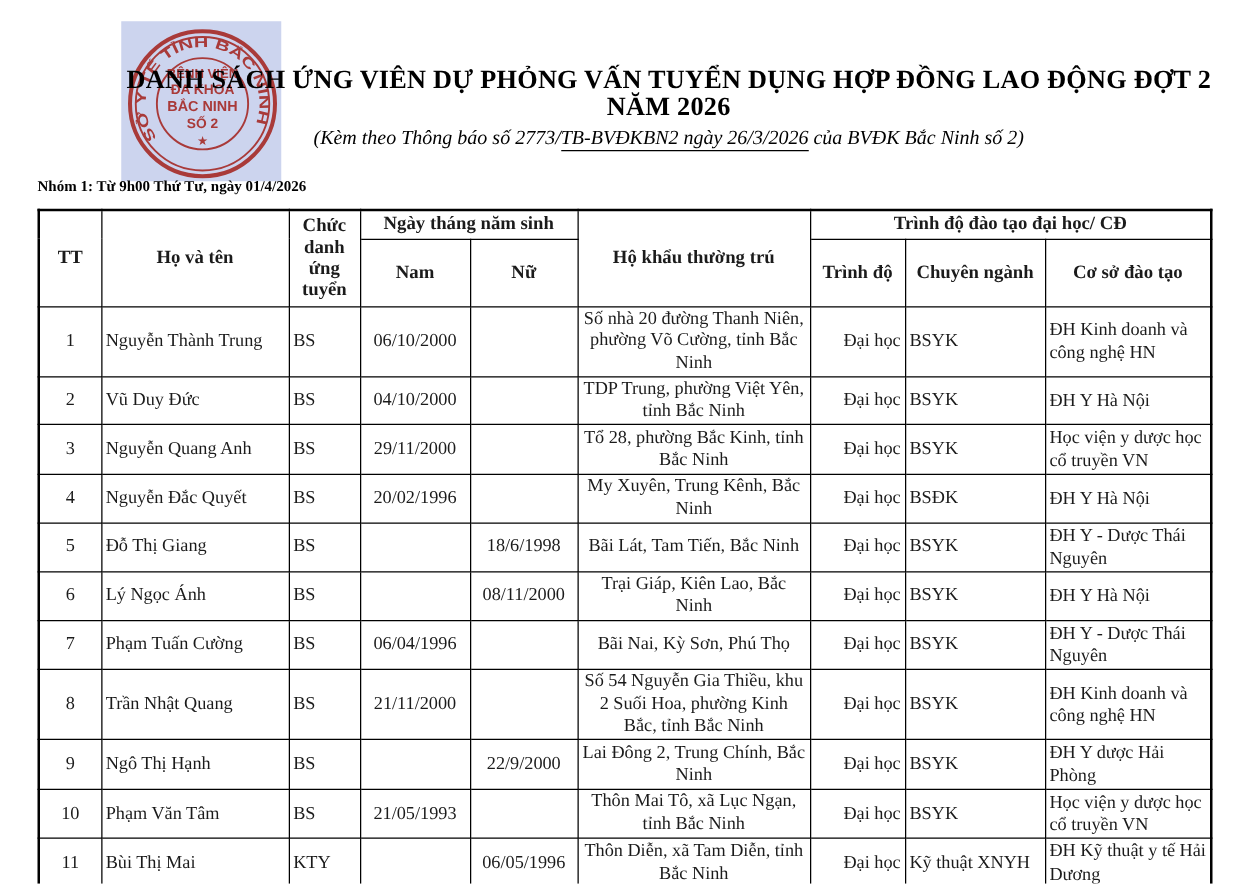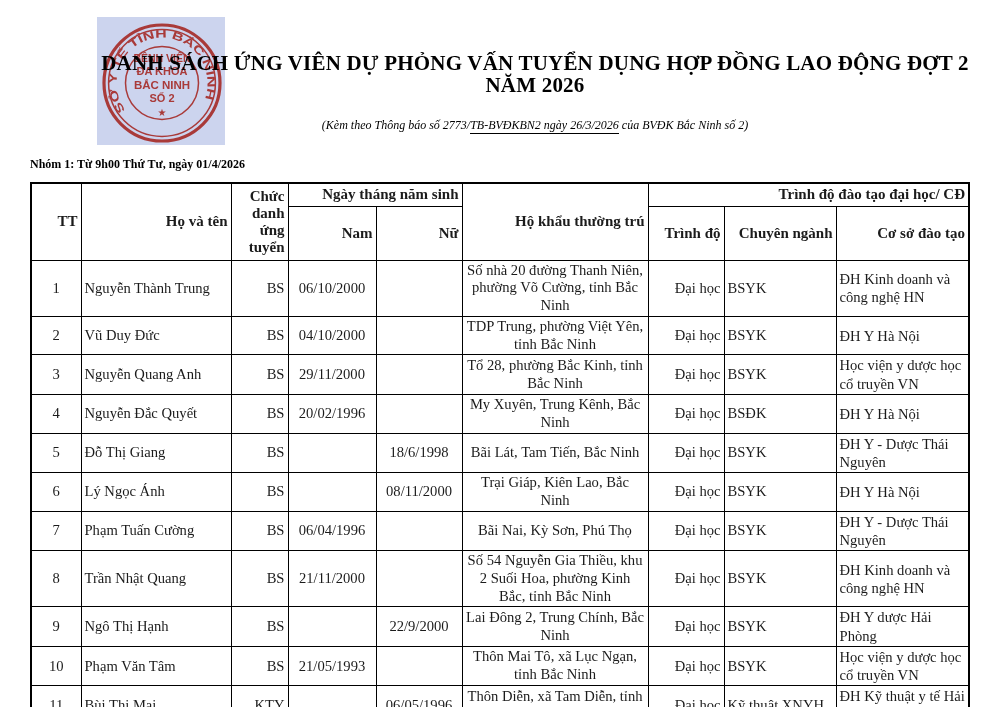--- a/index.html
+++ b/index.html
@@ -15,22 +15,22 @@
   .doc-header{
     position:relative;z-index:2;
     margin:52px 0 0 100px;width:870px;
     text-align:center;
   }
   .doc-title{
     font-size:21px;font-weight:bold;color:#000;
     line-height:22px;letter-spacing:.2px;
   }
   .doc-subtitle{
-    font-size:12px;font-style:italic;color:#000;
-    line-height:21px;margin-top:19px;
+    font-size:16px;font-style:italic;color:#000;
+    line-height:21px;margin-top:4px;
   }
   .doc-subtitle .u{border-bottom:1.5px solid #000;padding-bottom:1px;}
   .group-line{
     position:relative;z-index:2;
     margin:21px 0 0 30px;
     font-size:12px;font-weight:bold;color:#000;
   }
   
   .stamp-select{
     position:absolute;left:97px;top:17px;width:128px;height:128px;
@@ -50,25 +50,25 @@
     border:2px solid #000;
     font-size:14.6px;
   }
   table.cand th,table.cand td{
     border:1px solid #000;
     vertical-align:middle;
     padding:1px 3px;
     overflow:hidden;
   }
   table.cand th{
-    font-size:15px;font-weight:bold;text-align:right;line-height:1.12;
+    font-size:15px;font-weight:bold;text-align:center;line-height:1.12;
   }
   td.c-tt{text-align:center;}
   td.c-name{text-align:left;padding-left:9px;}
-  td.c-pos{text-align:right;padding-left:9px;}
+  td.c-pos{text-align:left;padding-left:9px;}
   td.c-nam,td.c-nu{text-align:center;}
   td.c-addr{text-align:center;line-height:1.22;padding:1px 2px;}
   td.c-level{text-align:right;}
   td.c-major{text-align:left;padding-left:7px;}
   td.c-school{text-align:left;padding-left:7px;line-height:1.25;}
 </style>
 </head>
 <body>
 
 <div class="page">

